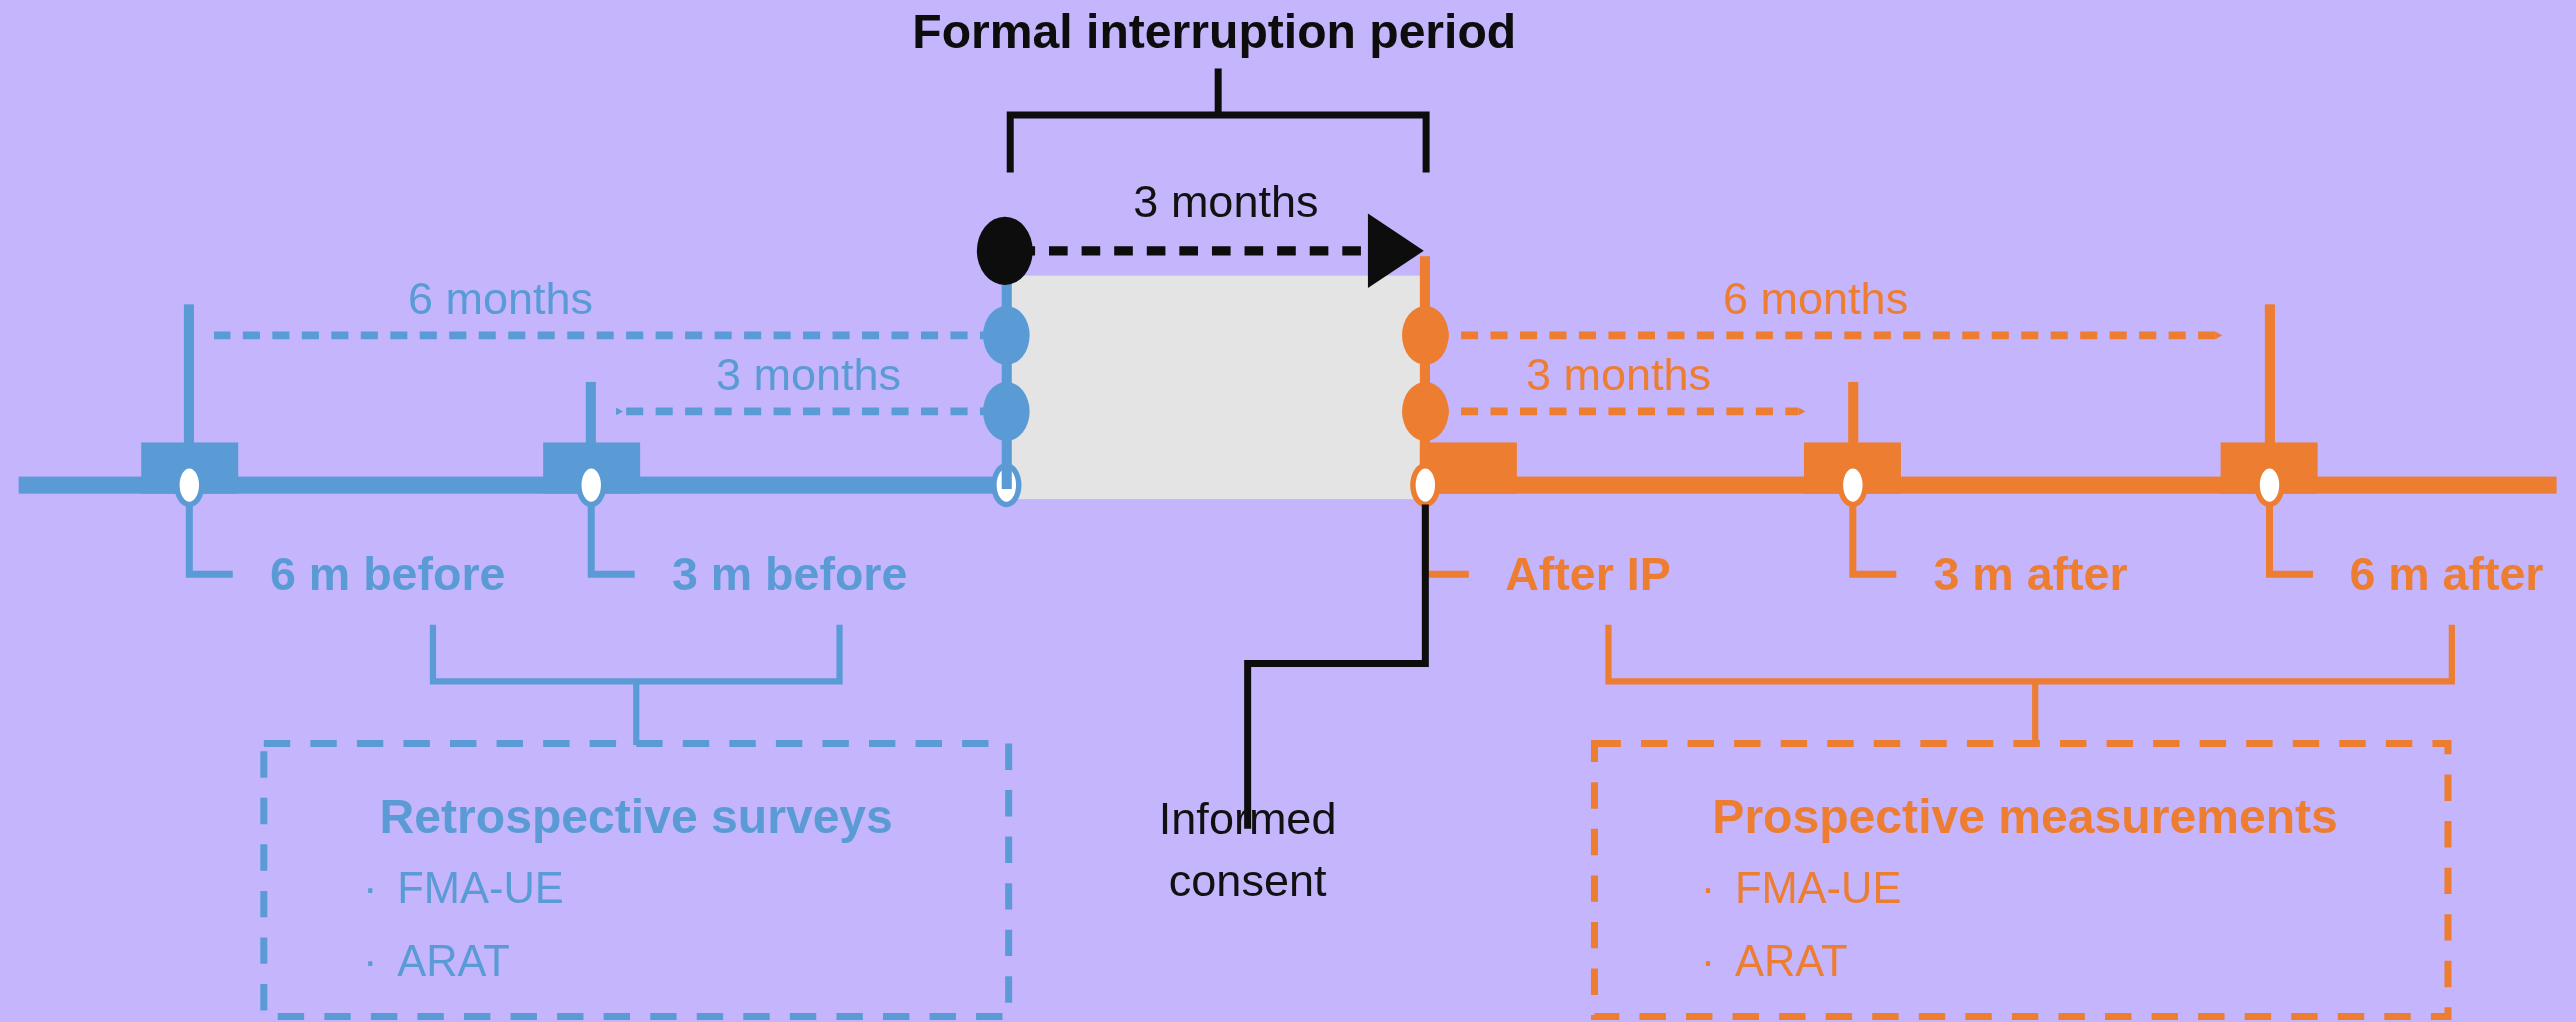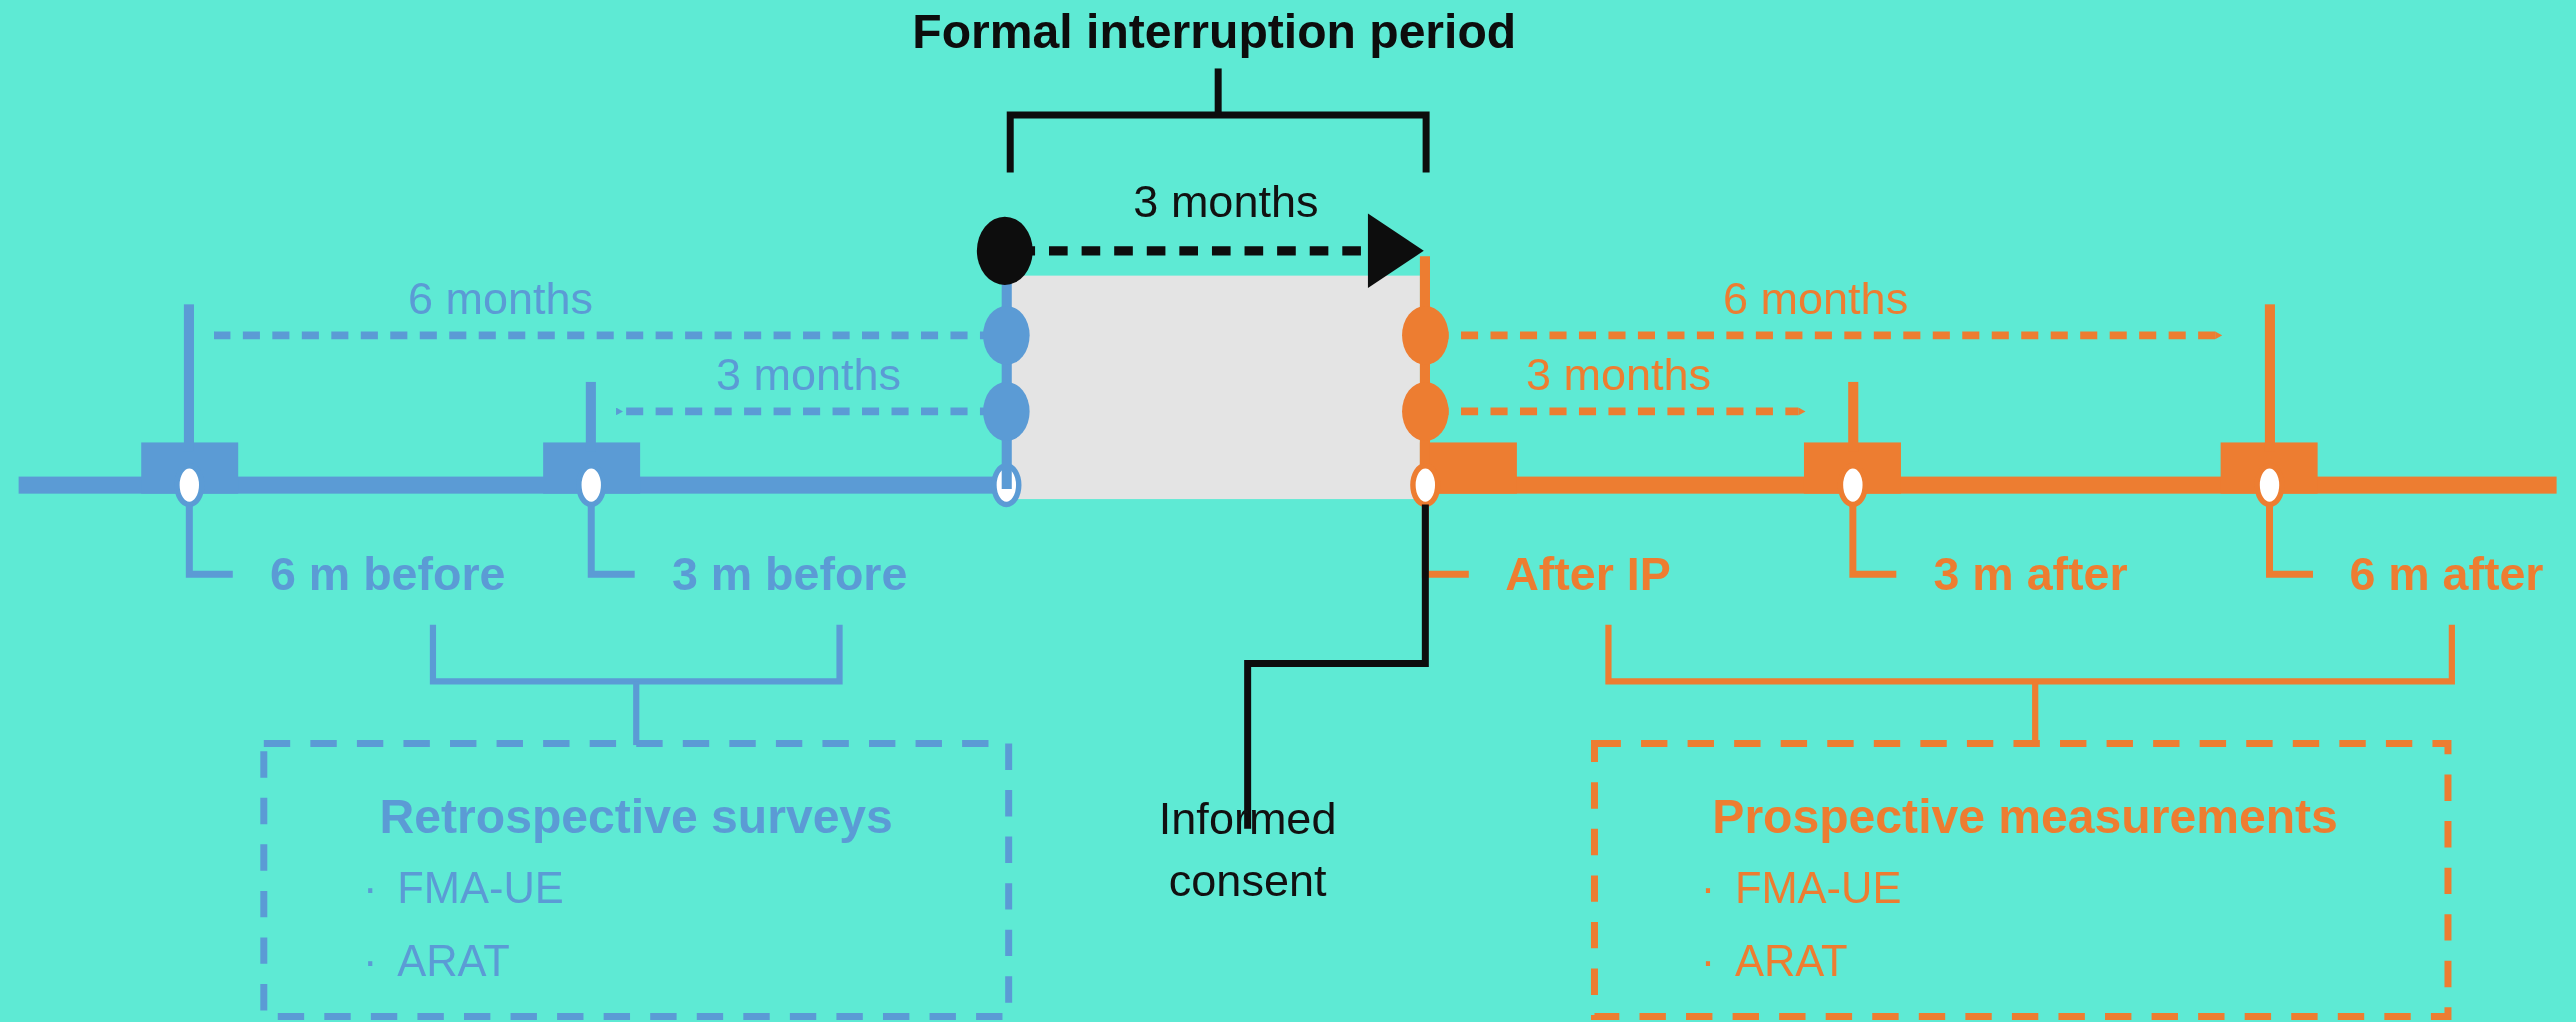--- a/index.html
+++ b/index.html
@@ -11,21 +11,21 @@
   body {
     width: 2576px;
     height: 1023px;
     font-family: "Liberation Sans", sans-serif;
     overflow: hidden;
   }
   #figure-root {
     position: relative;
     width: 2576px;
     height: 1023px;
-    background: #5eead4;
+    background: #c4b5fd;
   }
   #timeline-svg {
     position: absolute;
     left: 0;
     top: 0;
     width: 2576px;
     height: 1023px;
     display: block;
   }
   text { dominant-baseline: alphabetic; }

